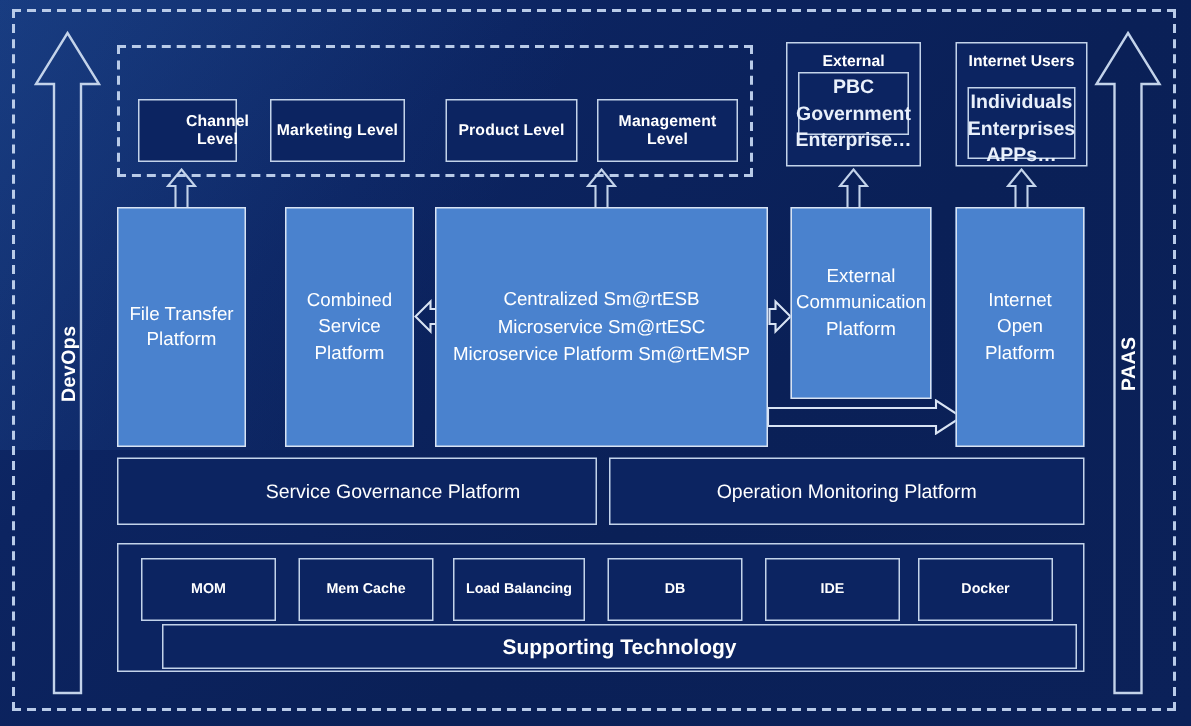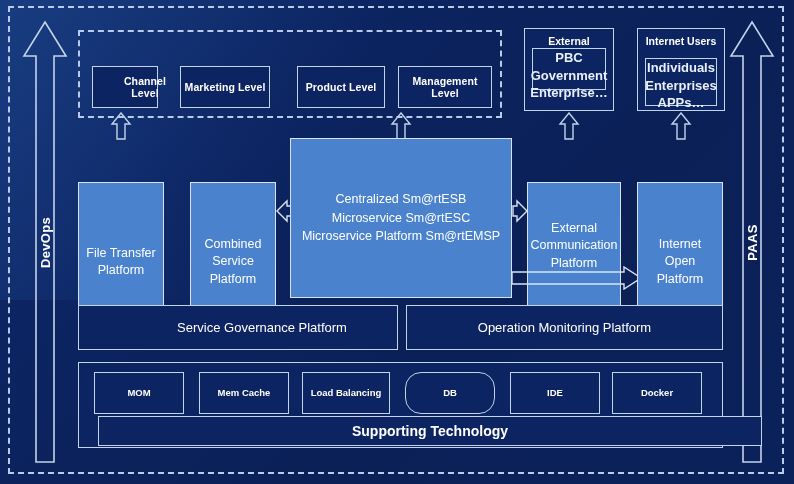--- a/index.html
+++ b/index.html
@@ -86,21 +86,20 @@
     font-size: 13px;
     font-weight: bold;
     line-height: 1.35;
   }
 
   .plat-label {
     font-size: 12.5px;
     line-height: 1.4;
     font-weight: normal;
     padding: 0 4px;
-    margin-top: 44px;
   }
   .esb-label {
     font-size: 12.5px;
     line-height: 1.5;
     font-weight: normal;
   }
 
   .gov-box {
     font-size: 13px;
     font-weight: normal;
@@ -267,26 +266,26 @@
 
   <div class="box dark-box tech-box" style="left:94px; top:372px; width:90px; height:42px;">
     <span>MOM</span>
   </div>
   <div class="box dark-box tech-box" style="left:199px; top:372px; width:90px; height:42px;">
     <span><span style="white-space:pre-line">Mem Cache</span></span>
   </div>
   <div class="box dark-box tech-box" style="left:302px; top:372px; width:88px; height:42px;">
     <span><span style="white-space:pre-line">Load Balancing</span></span>
   </div>
-  <div class="box dark-box tech-box" style="left:405px; top:372px; width:90px; height:42px;border-radius:16px;">
+  <div class="box dark-box tech-box" style="left:405px; top:372px; width:90px; height:42px;">
     <span>DB</span>
   </div>
   <div class="box dark-box tech-box" style="left:510px; top:372px; width:90px; height:42px;">
     <span>IDE</span>
   </div>
   <div class="box dark-box tech-box" style="left:612px; top:372px; width:90px; height:42px;">
     <span>Docker</span>
   </div>
 
-  <div class="box dark-box support-box" style="left:98px; top:416px; width:664px; height:30px;">
+  <div class="box dark-box support-box" style="left:108px; top:416px; width:610px; height:30px;">
     <span>Supporting Technology</span>
   </div>
 </div>
 
 </body></html>

